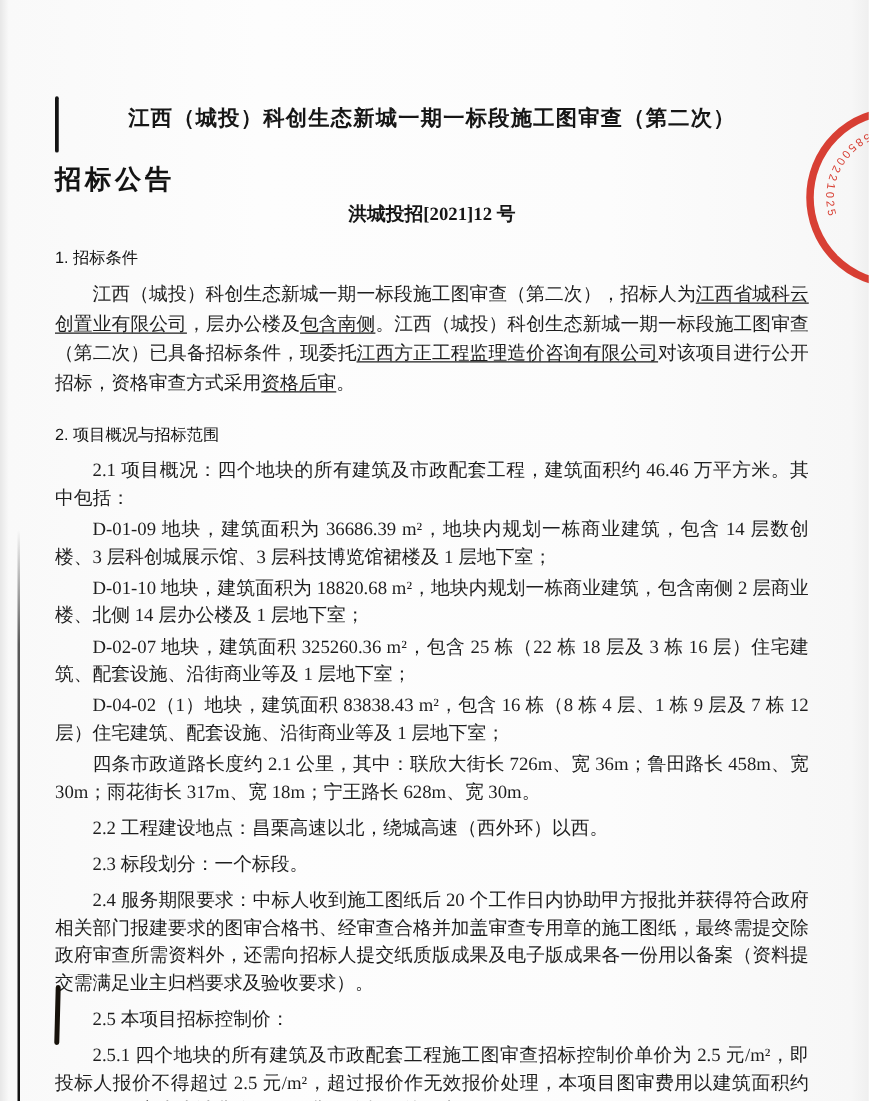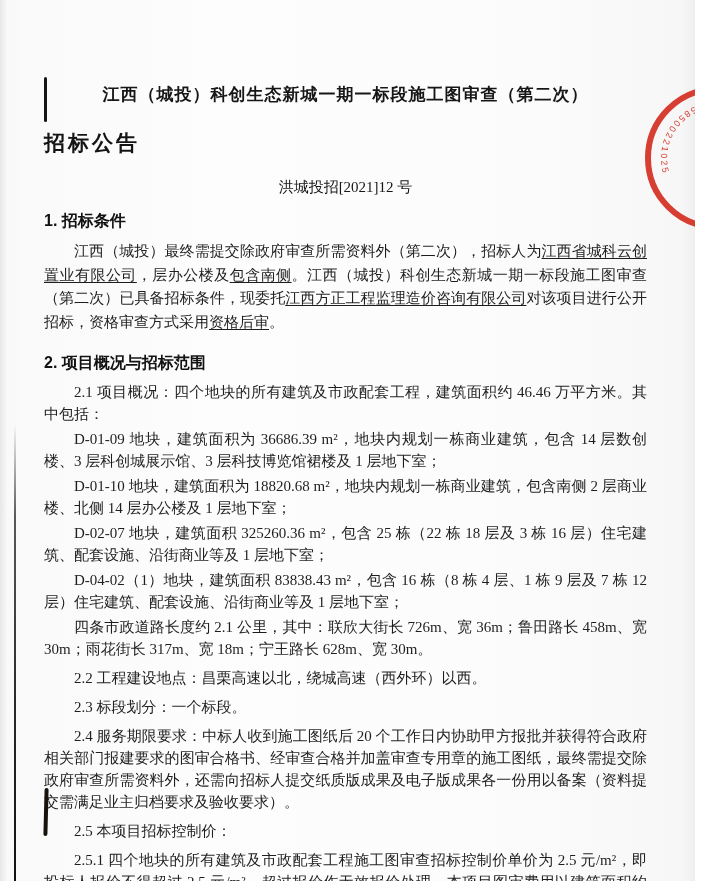--- a/index.html
+++ b/index.html
@@ -4,22 +4,22 @@
 <style>
   html,body{margin:0;padding:0;background:#ffffff;}
   .scan{
     position:relative;width:695px;height:881px;overflow:hidden;
     background:linear-gradient(90deg,#e7e7e7 0px,#f9f9f9 7px,#fdfdfd 30%,#fcfcfc 70%,#f7f7f7 98%,#efefef 100%);
     font-family:"Liberation Serif","DejaVu Serif",serif;color:#1d1d1d;
   }
   .content{position:absolute;left:44px;right:48px;top:0;padding-top:84px;}
   .title{font-family:"Liberation Serif","DejaVu Serif",serif;font-weight:700;font-size:17px;line-height:22px;text-align:center;letter-spacing:1px;color:#161616;}
   .subtitle{margin-top:24px;font-weight:700;font-size:21px;line-height:26px;letter-spacing:3px;color:#141414;}
-  .docno{margin-top:21px;font-weight:400;font-size:15px;line-height:20px;text-align:center;color:#161616;}
-  .h{font-family:"Liberation Sans","DejaVu Sans",sans-serif;font-weight:700;font-size:16px;line-height:22px;color:#121212;}
+  .docno{margin-top:6px;font-weight:700;font-size:15px;line-height:20px;text-align:center;color:#161616;}
+  .h{font-family:"Liberation Sans","DejaVu Sans",sans-serif;font-weight:400;font-size:13px;line-height:22px;color:#121212;}
   .s1h{margin-top:13px;}
   .s2h{margin-top:18px;}
   .para{margin:3px 0 0 0;text-indent:2em;text-align:justify;font-size:15px;line-height:23px;color:#1e1e1e;}
   .p1{margin-top:8px;line-height:23.5px;}
   .t2{line-height:22px;}
   .gap{margin-top:7px;}
   .u{text-decoration:underline;text-underline-offset:2px;}
   
   .art{position:absolute;pointer-events:none;}
   .art-tl{left:44px;top:77px;width:3px;height:45px;background:#141414;border-radius:2px;}
@@ -33,21 +33,21 @@
 <body>
 
 <div class="scan">
 
   <div class="content">
     <div class="title">江西（城投）科创生态新城一期一标段施工图审查（第二次）</div>
     <div class="subtitle">招标公告</div>
     <div class="docno">洪城投招[2021]12 号</div>
 
     <div class="h s1h">1. 招标条件</div>
-    <p class="para p1"><span>江西（城投）最终需提交除政府审查所需资料外（第二次），招标人为</span><span class="u">江西省城科云创置业有限公司</span><span>，层办公楼及</span><span class="u">包含南侧</span><span>。江西（城投）科创生态新城一期一标段施工图审查（第二次）已具备招标条件，现委托</span><span class="u">江西方正工程监理造价咨询有限公司</span><span>对该项目进行公开招标，资格审查方式采用</span><span class="u">资格后审</span><span>。</span></p>
+    <p class="para p1"><span>江西（城投）科创生态新城一期一标段施工图审查（第二次），招标人为</span><span class="u">江西省城科云创置业有限公司</span><span>，层办公楼及</span><span class="u">包含南侧</span><span>。江西（城投）科创生态新城一期一标段施工图审查（第二次）已具备招标条件，现委托</span><span class="u">江西方正工程监理造价咨询有限公司</span><span>对该项目进行公开招标，资格审查方式采用</span><span class="u">资格后审</span><span>。</span></p>
 
     <div class="h s2h">2. 项目概况与招标范围</div>
     <p class="para t2 gap">2.1 项目概况：四个地块的所有建筑及市政配套工程，建筑面积约 46.46 万平方米。其中包括：</p>
     <p class="para t2">D-01-09 地块，建筑面积为 36686.39 m²，地块内规划一栋商业建筑，包含 14 层数创楼、3 层科创城展示馆、3 层科技博览馆裙楼及 1 层地下室；</p>
     <p class="para t2">D-01-10 地块，建筑面积为 18820.68 m²，地块内规划一栋商业建筑，包含南侧 2 层商业楼、北侧 14 层办公楼及 1 层地下室；</p>
     <p class="para t2">D-02-07 地块，建筑面积 325260.36 m²，包含 25 栋（22 栋 18 层及 3 栋 16 层）住宅建筑、配套设施、沿街商业等及 1 层地下室；</p>
     <p class="para t2">D-04-02（1）地块，建筑面积 83838.43 m²，包含 16 栋（8 栋 4 层、1 栋 9 层及 7 栋 12 层）住宅建筑、配套设施、沿街商业等及 1 层地下室；</p>
     <p class="para t2">四条市政道路长度约 2.1 公里，其中：联欣大街长 726m、宽 36m；鲁田路长 458m、宽 30m；雨花街长 317m、宽 18m；宁王路长 628m、宽 30m。</p>
     <p class="para t2 gap">2.2 工程建设地点：昌栗高速以北，绕城高速（西外环）以西。</p>
     <p class="para t2 gap">2.3 标段划分：一个标段。</p>

